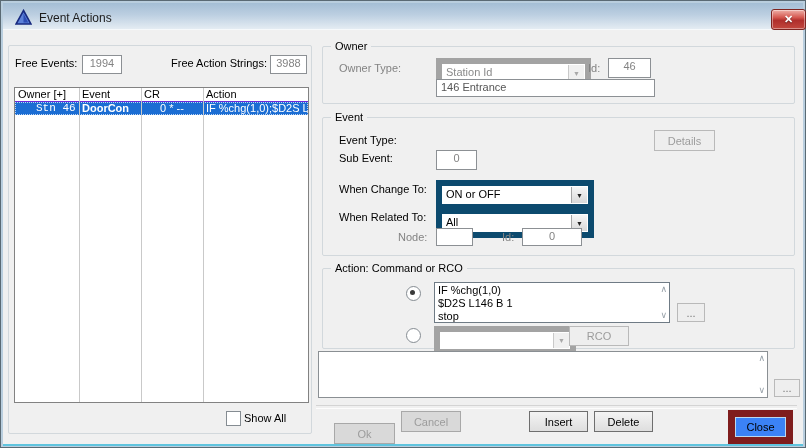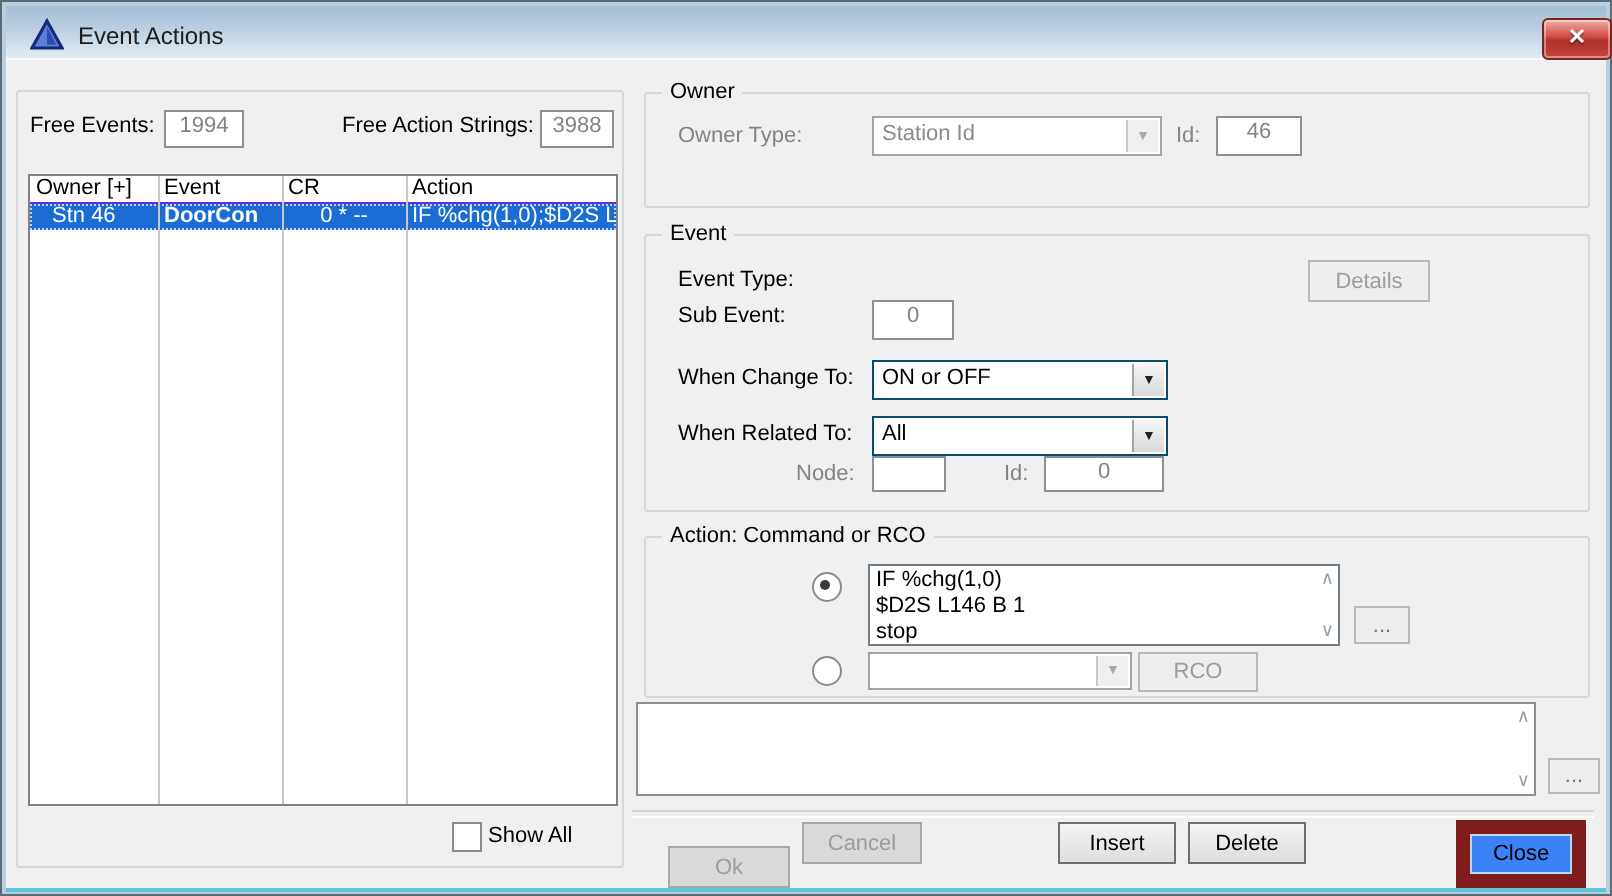--- a/index.html
+++ b/index.html
@@ -24,21 +24,21 @@
     display:flex;align-items:center;justify-content:center;}
   .closebtn span{color:#fff;font-size:11px;font-weight:bold;line-height:11px;text-shadow:0 1px 1px rgba(0,0,0,.45);}
   
   .lbl{position:absolute;white-space:nowrap;line-height:13px;}
   .dis{color:#838383;}
   .tb{position:absolute;background:#fff;border:1px solid #8c9094;color:#838383;
     text-align:center;line-height:15px;overflow:hidden;}
   .tb.darktext{color:#555;text-align:left;padding-left:4px;}
   .group{position:absolute;border:1px solid #d2d8dc;border-radius:2px;}
   .legend{position:absolute;left:8px;top:-8px;background:#f0f0f0;padding:0 4px;line-height:14px;}
-  .combo{position:absolute;background:#fff;border:1px solid #0c4a6e;}
+  .combo{position:absolute;background:#fff;border:6px solid #0c4a6e;}
   .combo .val{position:absolute;left:4px;top:1px;right:18px;line-height:14px;white-space:nowrap;overflow:hidden;}
   .combo .arrowbtn{position:absolute;top:1px;right:1px;bottom:1px;width:15px;
     background:linear-gradient(#f6f6f6,#d9d9d9);border-left:1px solid #a5a5a5;
     display:flex;align-items:center;justify-content:center;font-size:7px;color:#222;}
   .combo.dis{border-color:#a3a3a3;}
   .combo.dis .val{color:#8a8a8a;}
   .combo.dis .arrowbtn{background:#f0f0f0;color:#a8a8a8;border-left-color:#c9c9c9;}
   .btn{position:absolute;display:flex;align-items:center;justify-content:center;
     background:linear-gradient(#f4f4f4,#dedede);border:1px solid #6e6e6e;color:#000;}
   .btn.disgray{background:#d9d9d9;border-color:#a8a8a8;color:#9c9c9c;}
@@ -92,39 +92,40 @@
   <div class="gridline" style="left:64px;"></div>
   <div class="gridline" style="left:126px;"></div>
   <div class="gridline" style="left:188px;"></div>
   <div class="thead">
     <span class="hcell" style="left:0;width:64px;">Owner [+]</span>
     <span class="hcell" style="left:64px;width:62px;">Event</span>
     <span class="hcell" style="left:126px;width:62px;">CR</span>
     <span class="hcell" style="left:188px;width:105px;">Action</span>
   </div>
   <div class="trow">
-    <span class="tcell" style="left:8px;width:61px;">Stn 46</span>
+    <span class="tcell" style="left:18px;width:61px;font-family:Liberation Mono, monospace;">Stn 46</span>
     <span class="tcell" style="left:64px;width:59px;font-weight:bold;">DoorCon</span>
     <span class="tcell" style="left:126px;width:62px;text-align:center;padding-left:0;">0 * --</span>
     <span class="tcell" style="left:188px;width:102px;">IF %chg(1,0);$D2S L1</span>
   </div>
 </div>
 
 <div class="chk" style="left:226px;top:411px;"></div>
 <span class="lbl" style="left:244px;top:412px;">Show All</span>
 
 <div class="group" style="left:322px;top:46px;width:471px;height:56px;">
   <span class="legend">Owner</span>
   <span class="lbl dis" style="left:16px;top:15px;">Owner Type:</span>
   <div class="combo dis" style="left:113px;top:11px;width:143px;height:18px;">
     <span class="val">Station Id</span>
     <span class="arrowbtn">▼</span>
   </div>
   <span class="lbl dis" style="left:265px;top:15px;">Id:</span>
   <div class="tb" style="left:285px;top:11px;width:41px;height:18px;">46</div>
+  <div class="tb darktext" style="left:113px;top:32px;width:213px;height:16px;">146 Entrance</div>
 </div>
 
 <div class="group" style="left:322px;top:117px;width:471px;height:137px;">
   <span class="legend">Event</span>
   <span class="lbl" style="left:16px;top:16px;">Event Type:</span>
   <div class="btn dislight" style="left:331px;top:12px;width:59px;height:19px;">Details</div>
   <span class="lbl" style="left:16px;top:34px;">Sub Event:</span>
   <div class="tb" style="left:113px;top:32px;width:39px;height:18px;">0</div>
 
   <span class="lbl" style="left:16px;top:65px;">When Change To:</span>

